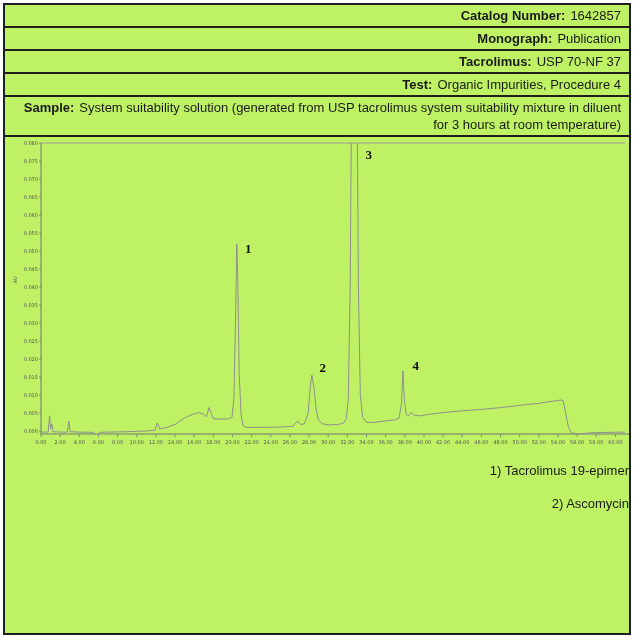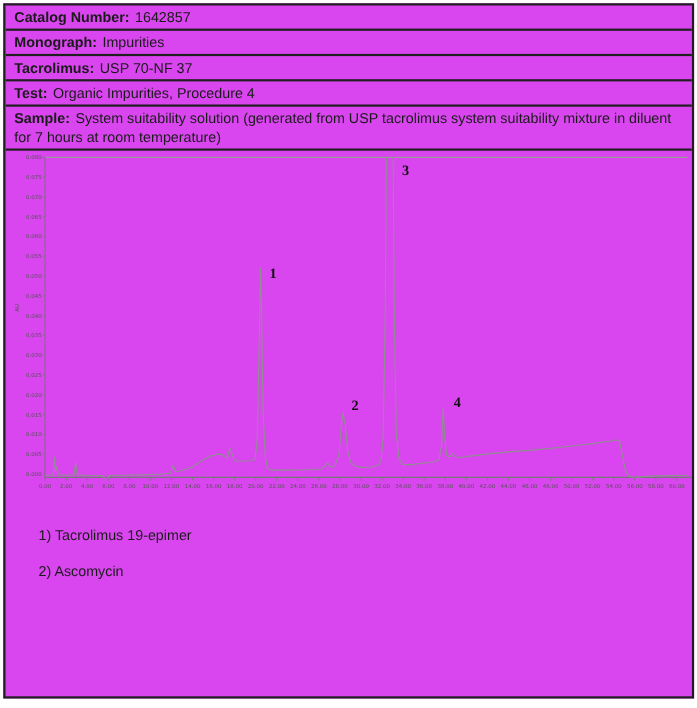--- a/index.html
+++ b/index.html
@@ -2,51 +2,51 @@
 <html><head>
 <meta charset="utf-8">
 <style>
   html,body{margin:0;padding:0;}
   body{
     width:634px;height:644px;background:#ffffff;
     font-family:"Liberation Sans",sans-serif;color:#1a1a1a;
   }
   .page{
     margin:3px;border:2px solid #1f1f1f;height:632px;
-    box-sizing:border-box;overflow:hidden;background:#d946ef;
+    box-sizing:border-box;overflow:hidden;background:#bef264;text-align:right;
   }
   .hrow{
     border-bottom:2px solid #1f1f1f;
     padding:2px 8px;font-size:13px;line-height:17px;
   }
   .hrow .lbl{font-weight:bold;margin-right:5px;}
   .chart-wrap{position:relative;height:322px;margin-top:2px;}
   .chart-wrap svg{display:block;}
-  .legend{margin:18px 0 0 30px;}
+  .legend{margin:2px 0 0 30px;}
   .legend p{margin:0 0 17px 0;font-size:13px;line-height:16px;}
 </style>
 </head>
 <body>
 
 <div class="page">
 
   <div class="hrow">
     <span class="lbl">Catalog Number:</span><span>1642857</span>
   </div>
   <div class="hrow">
-    <span class="lbl">Monograph:</span><span>Impurities</span>
+    <span class="lbl">Monograph:</span><span>Publication</span>
   </div>
   <div class="hrow">
     <span class="lbl">Tacrolimus:</span><span>USP 70-NF 37</span>
   </div>
   <div class="hrow">
     <span class="lbl">Test:</span><span>Organic Impurities, Procedure 4</span>
   </div>
   <div class="hrow">
-    <span class="lbl">Sample:</span><span>System suitability solution (generated from USP tacrolimus system suitability mixture in diluent for 7 hours at room temperature)</span>
+    <span class="lbl">Sample:</span><span>System suitability solution (generated from USP tacrolimus system suitability mixture in diluent for 3 hours at room temperature)</span>
   </div>
 
   <div class="chart-wrap">
     <svg id="chromatogram-svg" width="628" height="320" viewBox="0 0 628 320">
         <defs>
           <clipPath id="plotclip">
             <rect x="36" y="4" width="590" height="292"></rect>
           </clipPath>
         </defs>
         <line x1="36" y1="4" x2="620" y2="4" stroke="#9a9a9a" stroke-width="1.2"></line>

